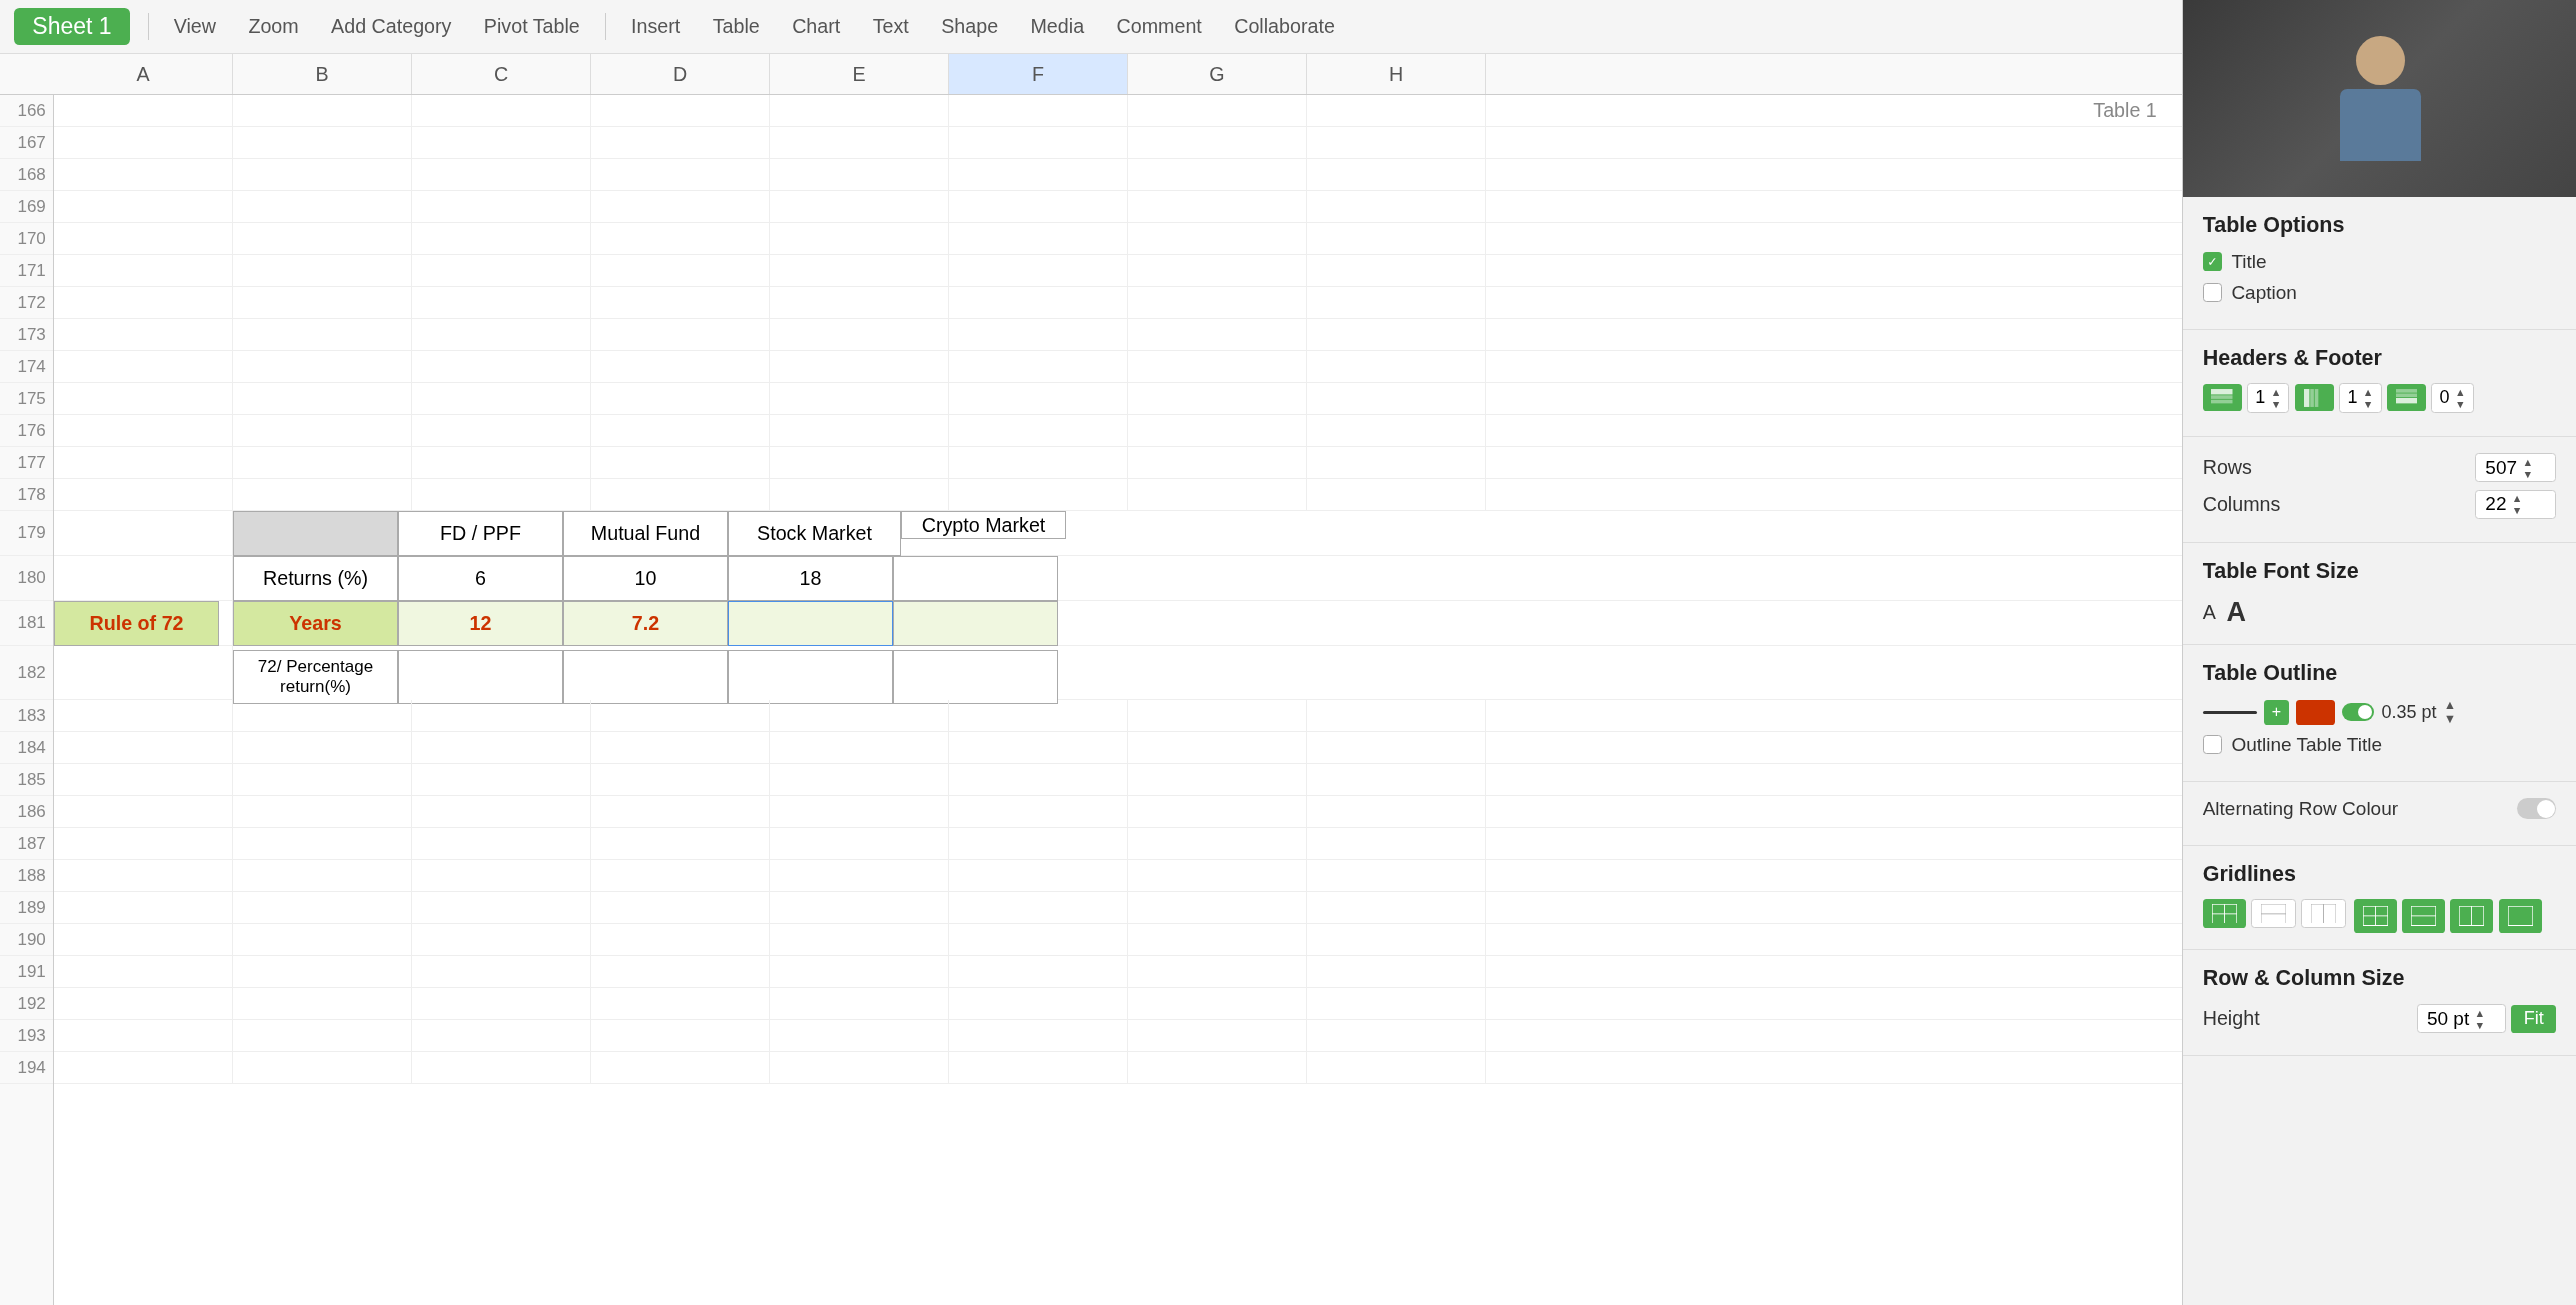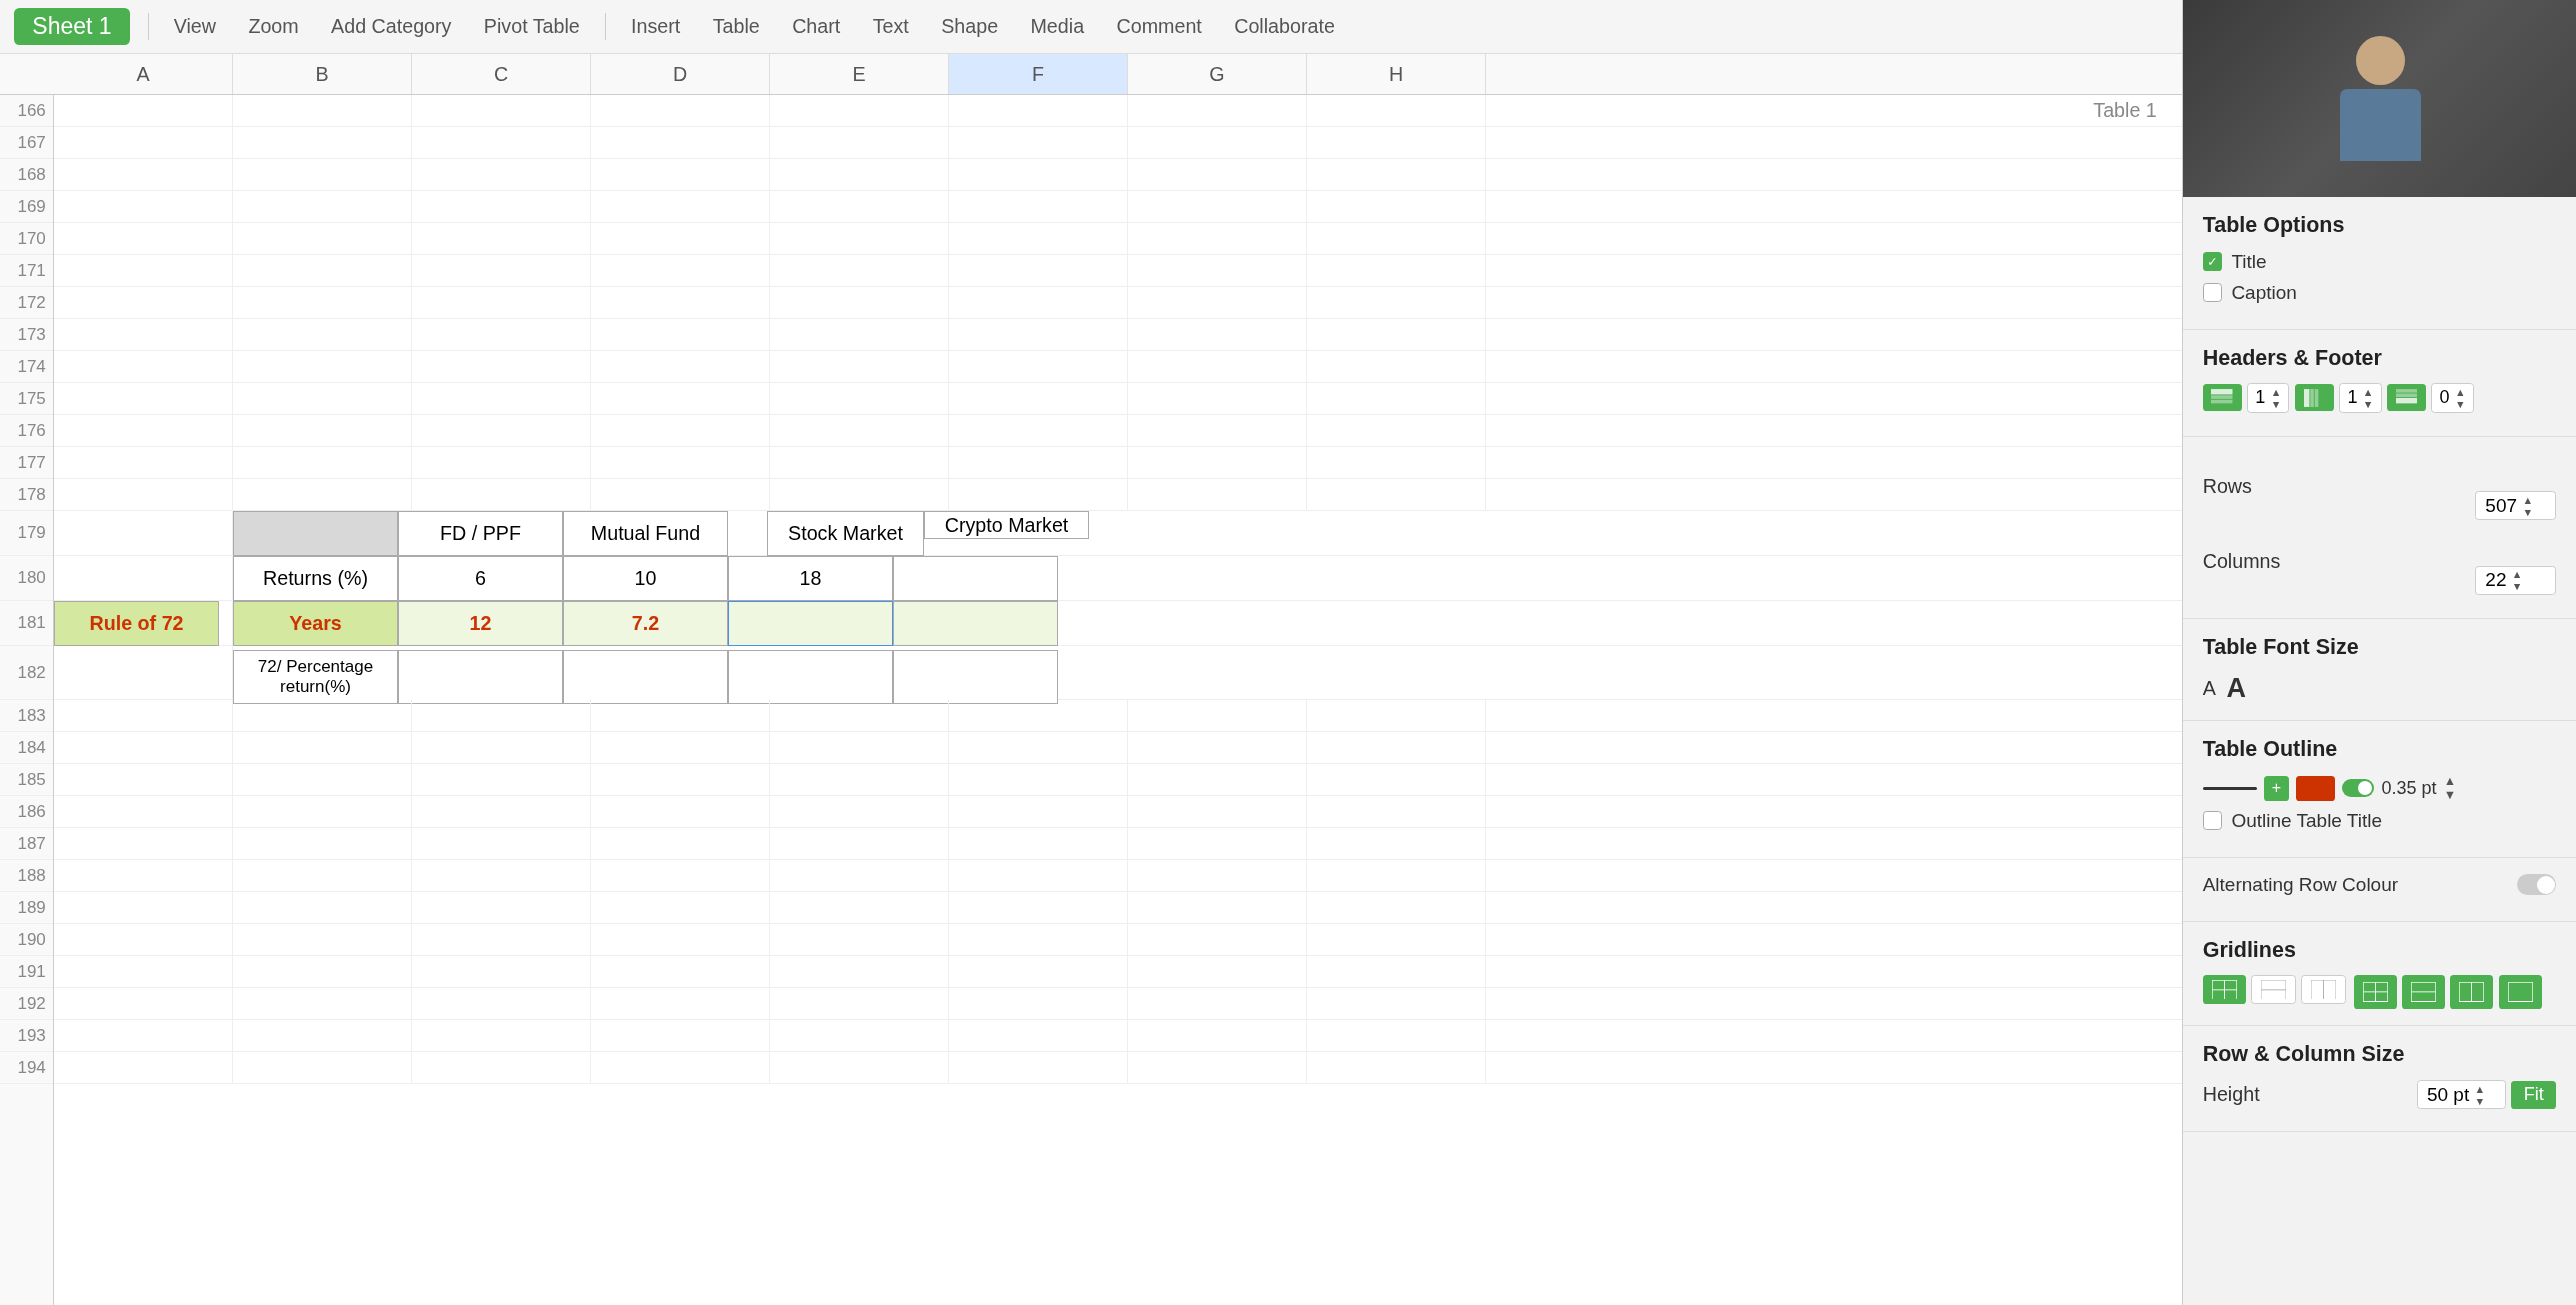--- a/index.html
+++ b/index.html
@@ -262,21 +262,20 @@
     .prop-value-box {
       display: flex;
       align-items: center;
       background: white;
       border: 0.9px solid #ccc;
       border-radius: 3.6px;
       padding: 1.8px 9px;
       font-size: 19px;
       gap: 5.4px;
       min-width: 81px;
-      margin-top: 38px;
     }
 
     
     .font-size-row {
       display: flex;
       align-items: center;
       gap: 10.7px;
     }
     .font-a-small {
       font-size: 19.7px;
@@ -610,21 +609,21 @@
           </div>
 
         <div class="grid-row" style="height:45px; position:relative;">
           <div class="cell" style="width:179px;"></div>
 
           <div style="position:absolute; left:179px; top:0; display:flex;">
 
             <div style="width:165px; height:45px; background:#d8d8d8; border:0.9px solid #aaa; display:flex; align-items:center; justify-content:center;"></div>
             <div style="width:165px; height:45px; background:#fff; border:0.9px solid #aaa; display:flex; align-items:center; justify-content:center; font-size:19.7px; font-weight:500;">FD / PPF</div>
             <div style="width:165px; height:45px; background:#fff; border:0.9px solid #aaa; display:flex; align-items:center; justify-content:center; font-size:19.7px; font-weight:500;">Mutual Fund</div>
-            <div style="width:157px; height:45px; background:#fff; border:0.9px solid #aaa; display:flex; align-items:center; justify-content:center; font-size:19.7px; font-weight:500;margin-left:39px;">Stock Market</div>
+            <div style="width:173px; height:45px; background:#fff; border:0.9px solid #aaa; display:flex; align-items:center; justify-content:center; font-size:19.7px; font-weight:500;">Stock Market</div>
             <div style="width:165px; height:28px; background:#fff; border:0.9px solid #aaa; display:flex; align-items:center; justify-content:center; font-size:19.7px; font-weight:500;">Crypto Market</div>
           </div>
         </div>
 
         <div class="grid-row" style="height:45px; position:relative;">
           <div class="cell" style="width:179px;"></div>
           <div style="position:absolute; left:179px; top:0; display:flex;">
             <div style="width:165px; height:45px; background:#fff; border:0.9px solid #aaa; display:flex; align-items:center; justify-content:center; font-size:19.7px;">Returns (%)</div>
             <div style="width:165px; height:45px; background:#fff; border:0.9px solid #aaa; display:flex; align-items:center; justify-content:center; font-size:19.7px;">6</div>
             <div style="width:165px; height:45px; background:#fff; border:0.9px solid #aaa; display:flex; align-items:center; justify-content:center; font-size:19.7px;">10</div>

